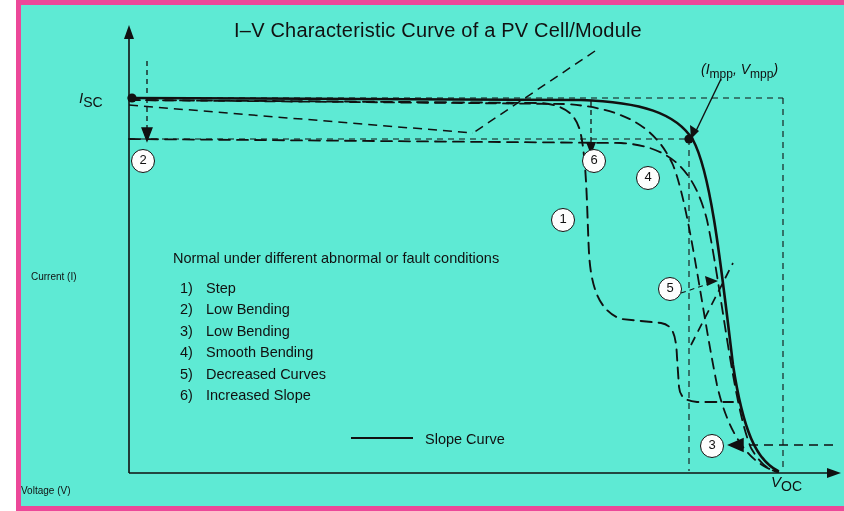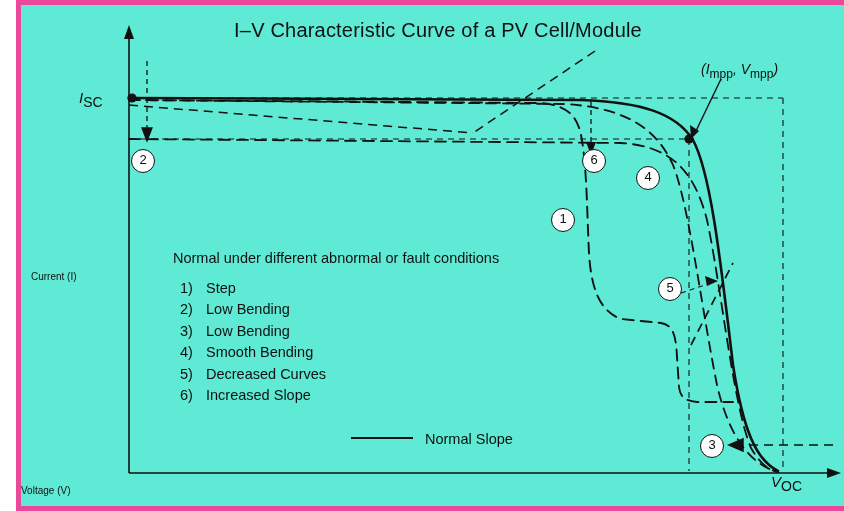--- a/index.html
+++ b/index.html
@@ -204,21 +204,21 @@
       <li><span class="num">1)</span><span>Step</span></li>
       <li><span class="num">2)</span><span>Low Bending</span></li>
       <li><span class="num">3)</span><span>Low Bending</span></li>
       <li><span class="num">4)</span><span>Smooth Bending</span></li>
       <li><span class="num">5)</span><span>Decreased Curves</span></li>
       <li><span class="num">6)</span><span>Increased Slope</span></li>
     </ol>
   </div>
 
   <div id="normal-curve-legend">
-    <span class="swatch"></span><span>Normal Slope</span>
+    <span class="swatch"></span><span>Slope Curve</span>
   </div>
 
   <div class="callout" id="cal1">1</div>
   <div class="callout" id="cal2">2</div>
   <div class="callout" id="cal3">3</div>
   <div class="callout" id="cal4">4</div>
   <div class="callout" id="cal5">5</div>
   <div class="callout" id="cal6">6</div>
 
 </div>

